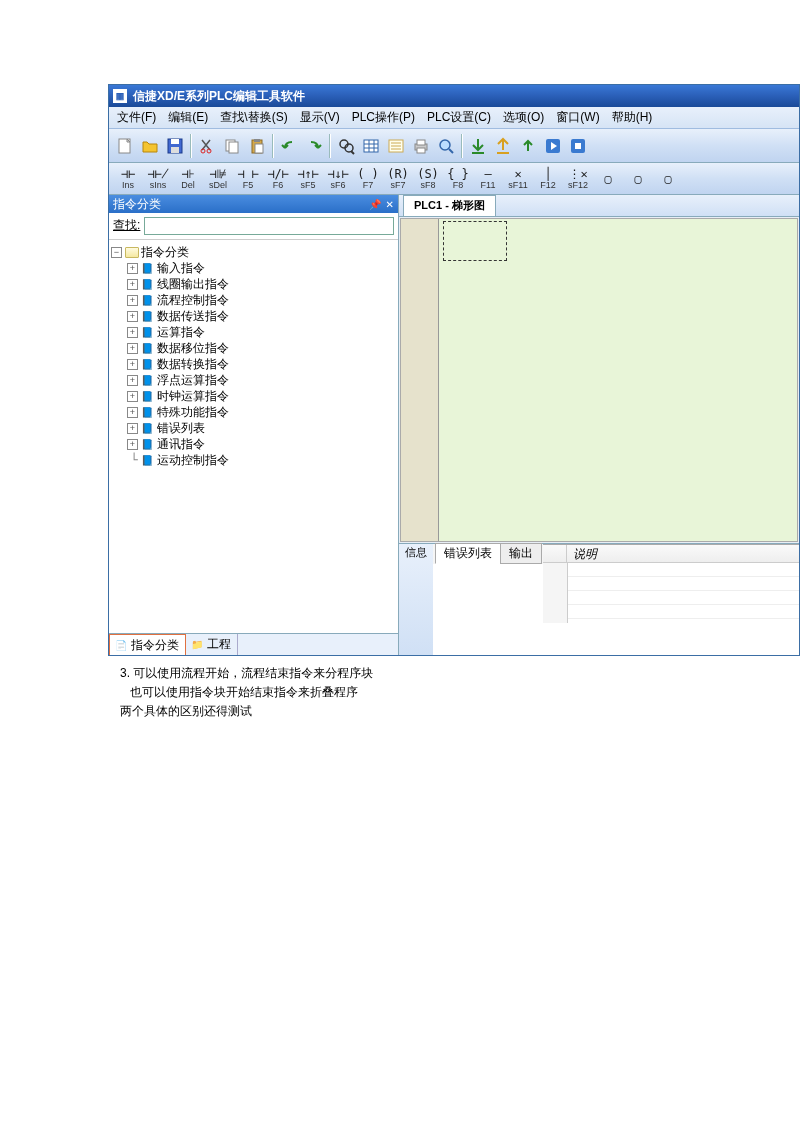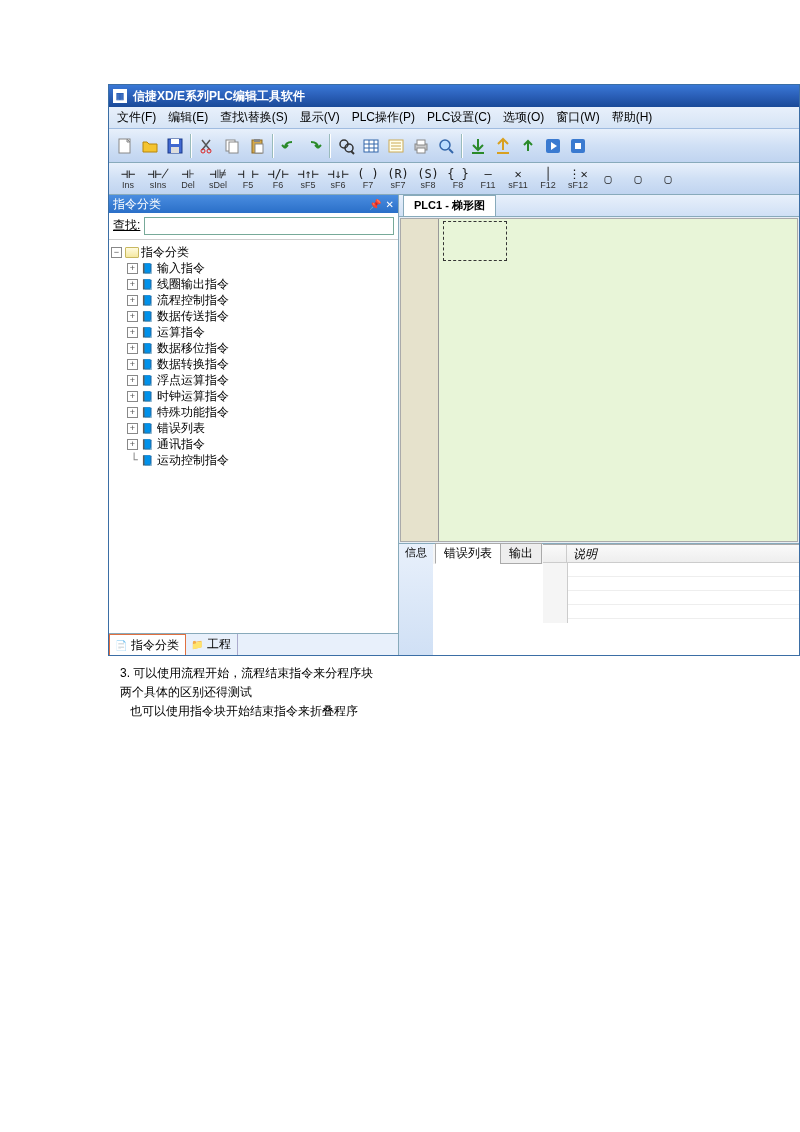--- a/index.html
+++ b/index.html
@@ -415,15 +415,15 @@
           <div class="info-body"></div>
         </div>
       </div>
     </div>
 
   </div>
 </div>
 
 <div class="annotations">
   <div>3. 可以使用流程开始，流程结束指令来分程序块</div>
+  <div style="white-space: pre;">   也可以使用指令块开始结束指令来折叠程序</div>
   <div>两个具体的区别还得测试</div>
-  <div style="white-space: pre;">   也可以使用指令块开始结束指令来折叠程序</div>
 </div>
 
 </body></html>

